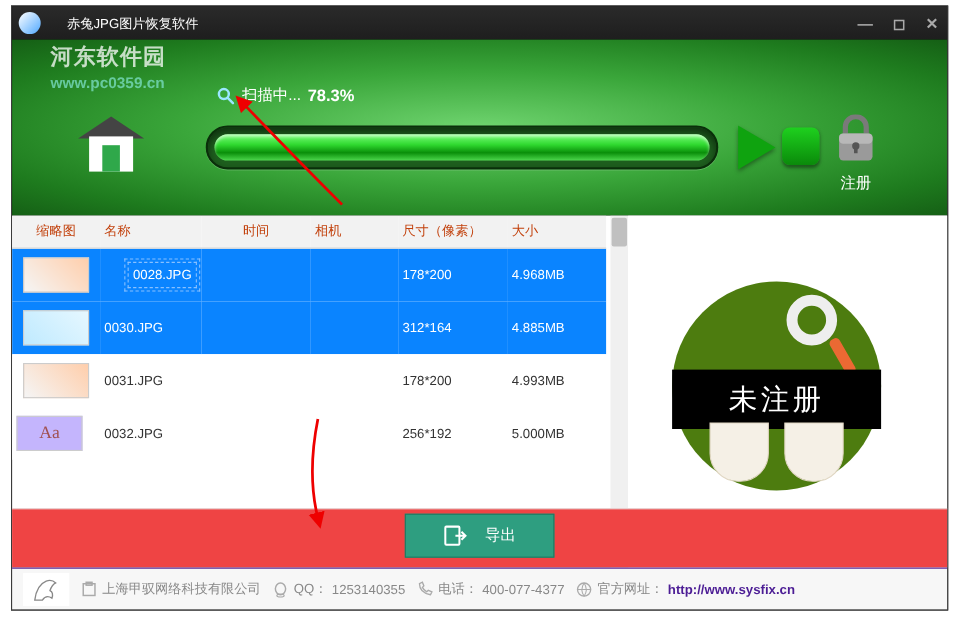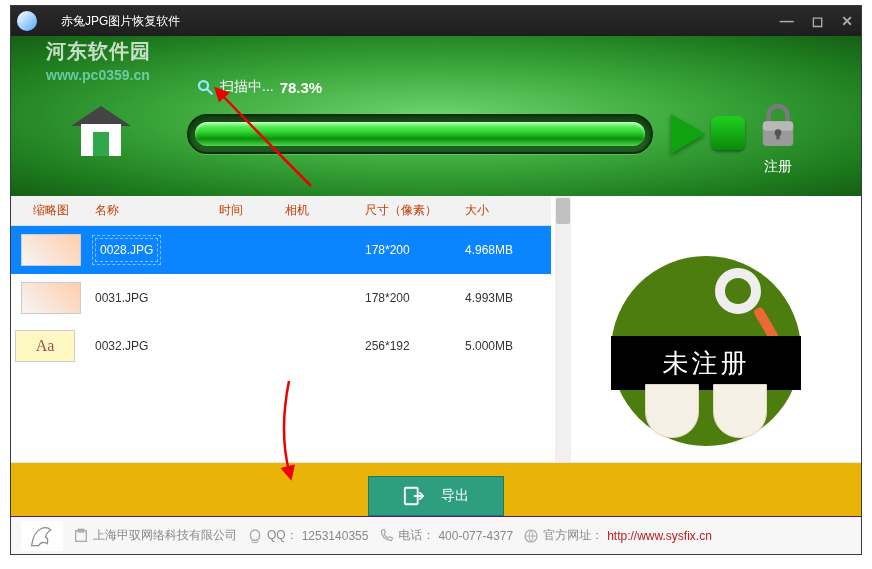--- a/index.html
+++ b/index.html
@@ -32,42 +32,42 @@
   table { width: 540px; border-collapse: collapse; }
   th { background: #f2f2f2; color: #c2410c; font-weight: normal; padding: 6px 4px; text-align: left; border-bottom: 1px solid #ddd; font-size: 12px; }
   th:first-child, td:first-child { text-align: center; }
   td { padding: 8px 4px; color: #fff; font-size: 12px; vertical-align: middle; }
   tr.selected td { background: #0a84ff; }
   tr.normal td { background: #fff; color: #333; }
   .thumb { width: 60px; height: 32px; display: inline-block; vertical-align: middle; border: 1px solid #ccc; background: linear-gradient(135deg,#ffe0b0,#fff); }
   .thumb.t1 { background: linear-gradient(45deg,#f5f5f5,#ffceab); }
   .thumb.t2 { background: linear-gradient(45deg,#0aa6a6,#06d1d1); }
   .thumb.t3 { background: linear-gradient(45deg,#bfeaff,#e6f7ff); }
-  .thumb.t5 { background: #fef9c3; display:flex; align-items:center; justify-content:center; color:#a05050; font-family: serif; font-size:16px; }
+  .thumb.t5 { background: #c4b5fd; display:flex; align-items:center; justify-content:center; color:#a05050; font-family: serif; font-size:16px; }
   tr.selected.first .name-cell { border:1px dashed #88c0ff; padding:4px; display:inline-block; }
-  .dotted-sel { outline: 1px dashed #88c0ff; outline-offset: 2px; }
+  .dotted-sel { outline: 1px dashed #88c0ff; outline-offset: 2px; margin-left: 21px; }
   .scroll-fake { position: absolute; right: 0; top: 0; bottom: 0; width: 16px; background: #f0f0f0; }
   .scroll-thumb { position: absolute; right: 1px; top: 2px; width: 14px; height: 26px; background: #c0c0c0; border-radius: 2px; }
   .preview-panel { flex: 1; background: #fff; padding: 60px 30px 0 40px; }
   .preview-box { width: 190px; height: 190px; background: #4d7c0f; border-radius: 50%; position: relative; }
   .preview-box .circle-top { position:absolute; top:12px; right:40px; width:46px; height:46px; border:10px solid #eee; border-radius:50%; }
   .preview-box .handle { position:absolute; top:50px; right:30px; width:10px; height:36px; background:#eb6933; transform:rotate(-30deg); border-radius:4px; }
   .preview-box .band { position:absolute; left:0; right:0; top:80px; height:54px; background:#000; display:flex; align-items:center; justify-content:center; color:#fff; font-size:26px; letter-spacing:3px; }
   .preview-box .legs { position:absolute; left:22px; right:22px; bottom:8px; height:56px; }
   .preview-box .legs::before, .preview-box .legs::after { content:""; position:absolute; bottom:0; width:52px; height:52px; background:#f5f0e6; border-radius:0 0 26px 26px; border:1px solid #e0d6c2;}
   .preview-box .legs::before { left:12px; }
   .preview-box .legs::after { right:12px; }
-  .export-bar { position: absolute; left: 0; right: 0; bottom: 38px; height: 54px; background: #eab308; display: flex; justify-content: center; align-items: flex-end; padding-top: 4px; border-top: 1px solid #e8e8e8; }
+  .export-bar { position: absolute; left: 0; right: 0; bottom: 38px; height: 54px; background: #ef4444; display: flex; justify-content: center; align-items: flex-start; padding-top: 4px; border-top: 1px solid #e8e8e8; }
   .export-btn { display: flex; align-items: center; gap: 16px; background: #2e9e80; color: #fff; padding: 8px 34px; border: 1px solid #1f7860; font-size: 14px; cursor: pointer; }
   .export-btn svg { width: 22px; height: 22px; }
   .footer { position: absolute; left: 0; right: 0; bottom: 0; height: 38px; background: #f7f7f7; display: flex; align-items: center; padding: 0 10px; gap: 10px; font-size: 12px; color: #888; border-top:1px solid #4c1d95;}
   .footer .horse { width: 42px; height: 30px; background:#fff; display:flex; align-items:center; justify-content:center; }
   .footer .horse svg { width: 28px; height: 26px; }
   .footer .seg { display: flex; align-items: center; gap: 4px; }
-  .footer a { color: #b91c1c; text-decoration: none; }
+  .footer a { color: #4c1d95; text-decoration: none; font-weight: bold; }
   .red-arrow { position: absolute; pointer-events: none; }
   .red-arrow svg { overflow: visible; }
   th.c-thumb{width:80px;text-align:center}th.c-name{width:90px}th.c-time{width:100px;text-align:center}th.c-cam{width:80px;text-align:left}th.c-dim{width:100px}th.c-size{width:90px}
 </style>
 </head>
 <body>
 
 <div class="window">
 
   <div class="titlebar">
@@ -137,20 +137,28 @@
           </thead>
         <tbody id="tbody">
             <tr class="selected first">
               <td><span class="thumb t1"></span></td>
               <td><span class="name-cell dotted-sel">0028.JPG</span></td>
               <td></td>
               <td></td>
               <td>178*200</td>
               <td>4.968MB</td>
             </tr>
+            <tr class="selected">
+              <td><span class="thumb t3"></span></td>
+              <td><span class="name-cell">0030.JPG</span></td>
+              <td></td>
+              <td></td>
+              <td>312*164</td>
+              <td>4.885MB</td>
+            </tr>
             <tr class="normal">
               <td><span class="thumb t1"></span></td>
               <td><span class="name-cell">0031.JPG</span></td>
               <td></td>
               <td></td>
               <td>178*200</td>
               <td>4.993MB</td>
             </tr>
             <tr class="normal">
               <td>

